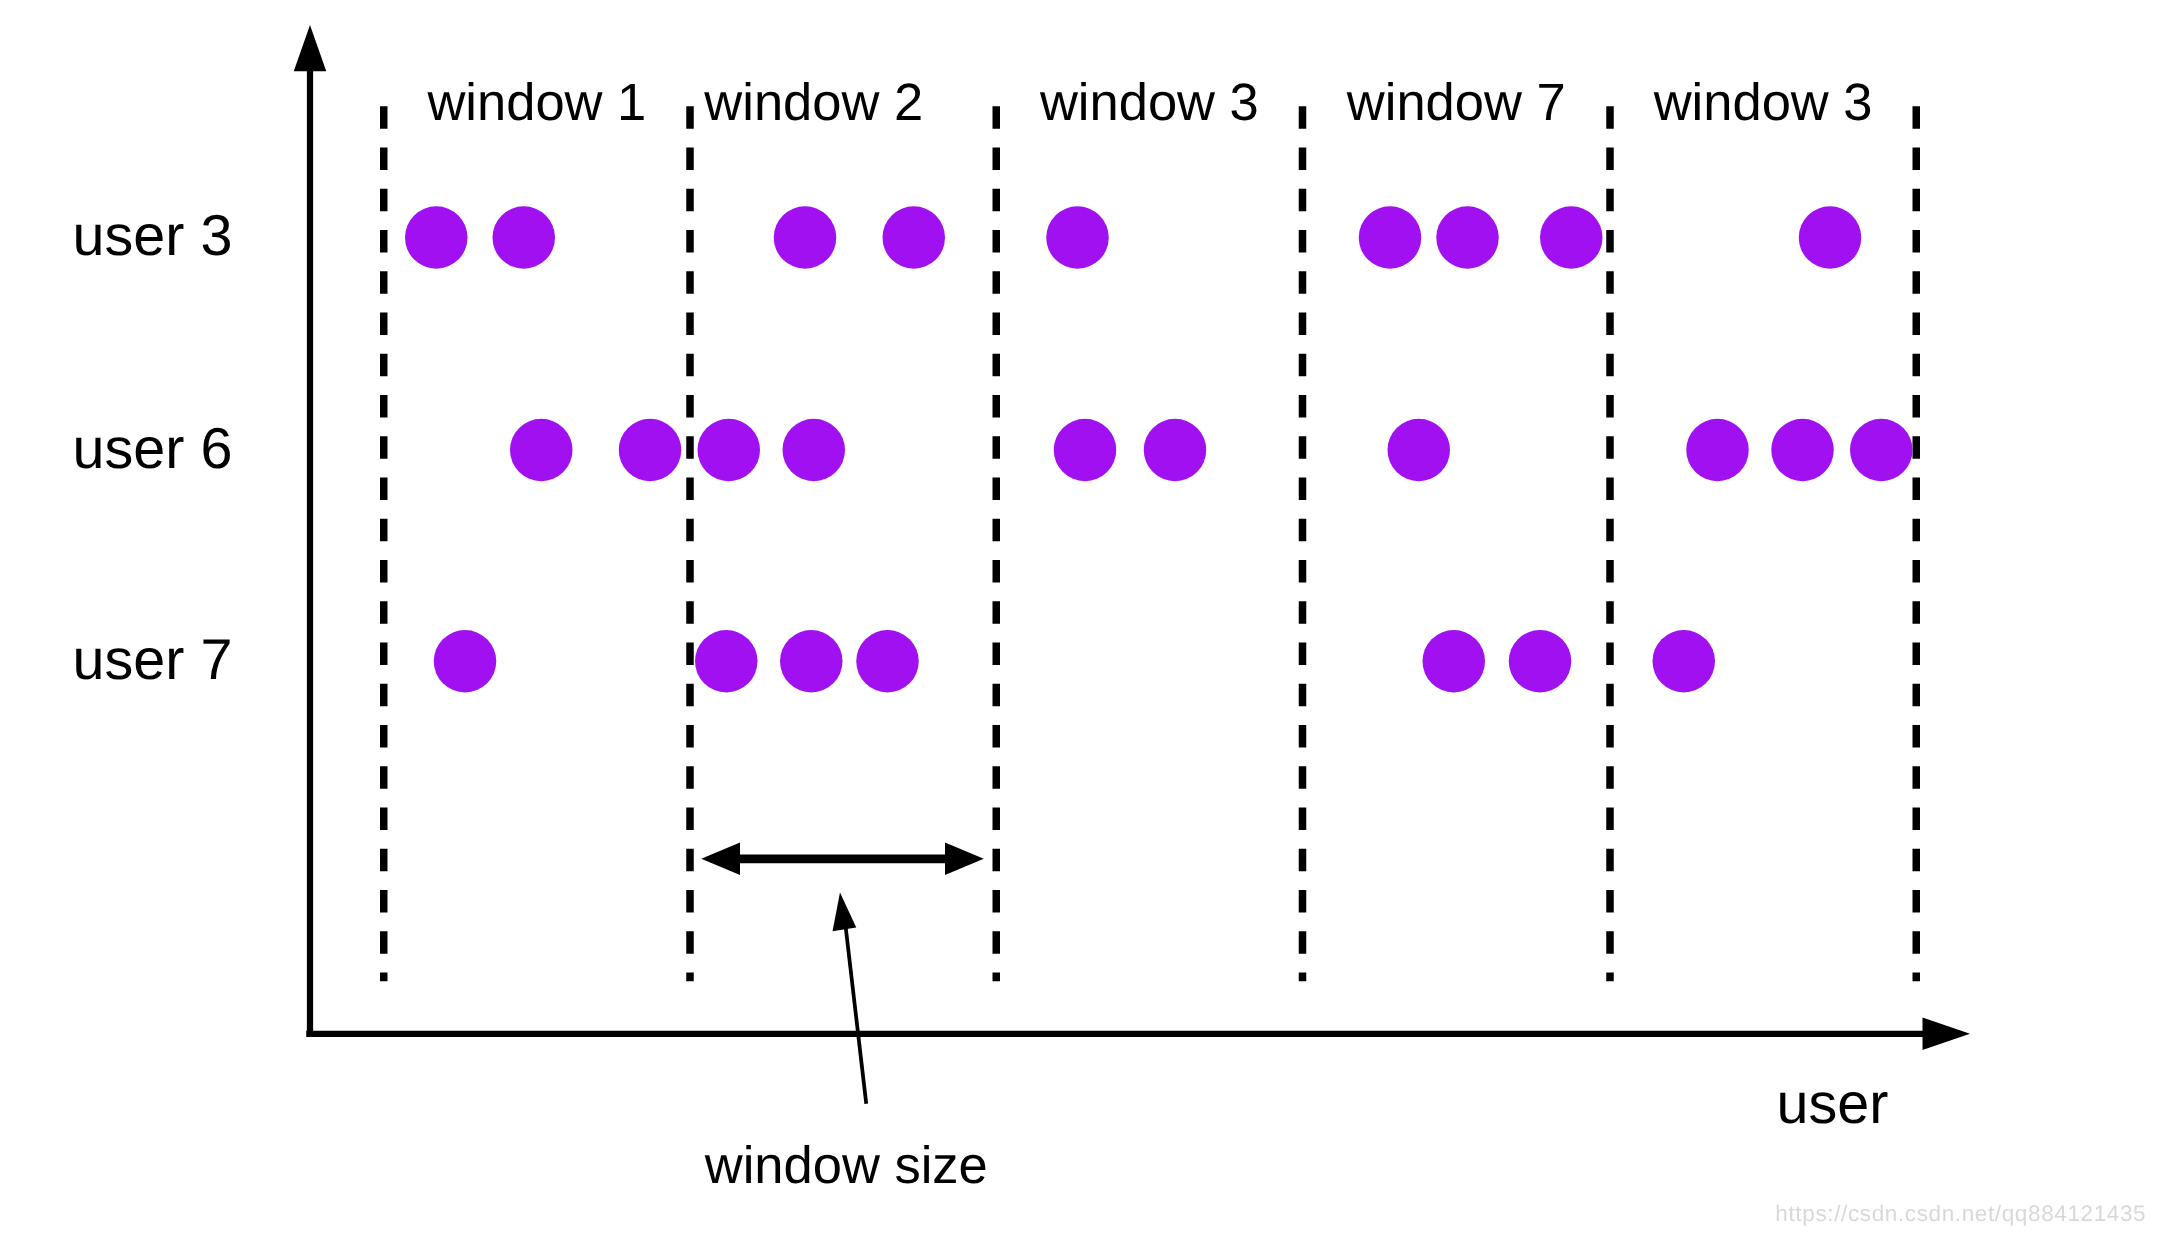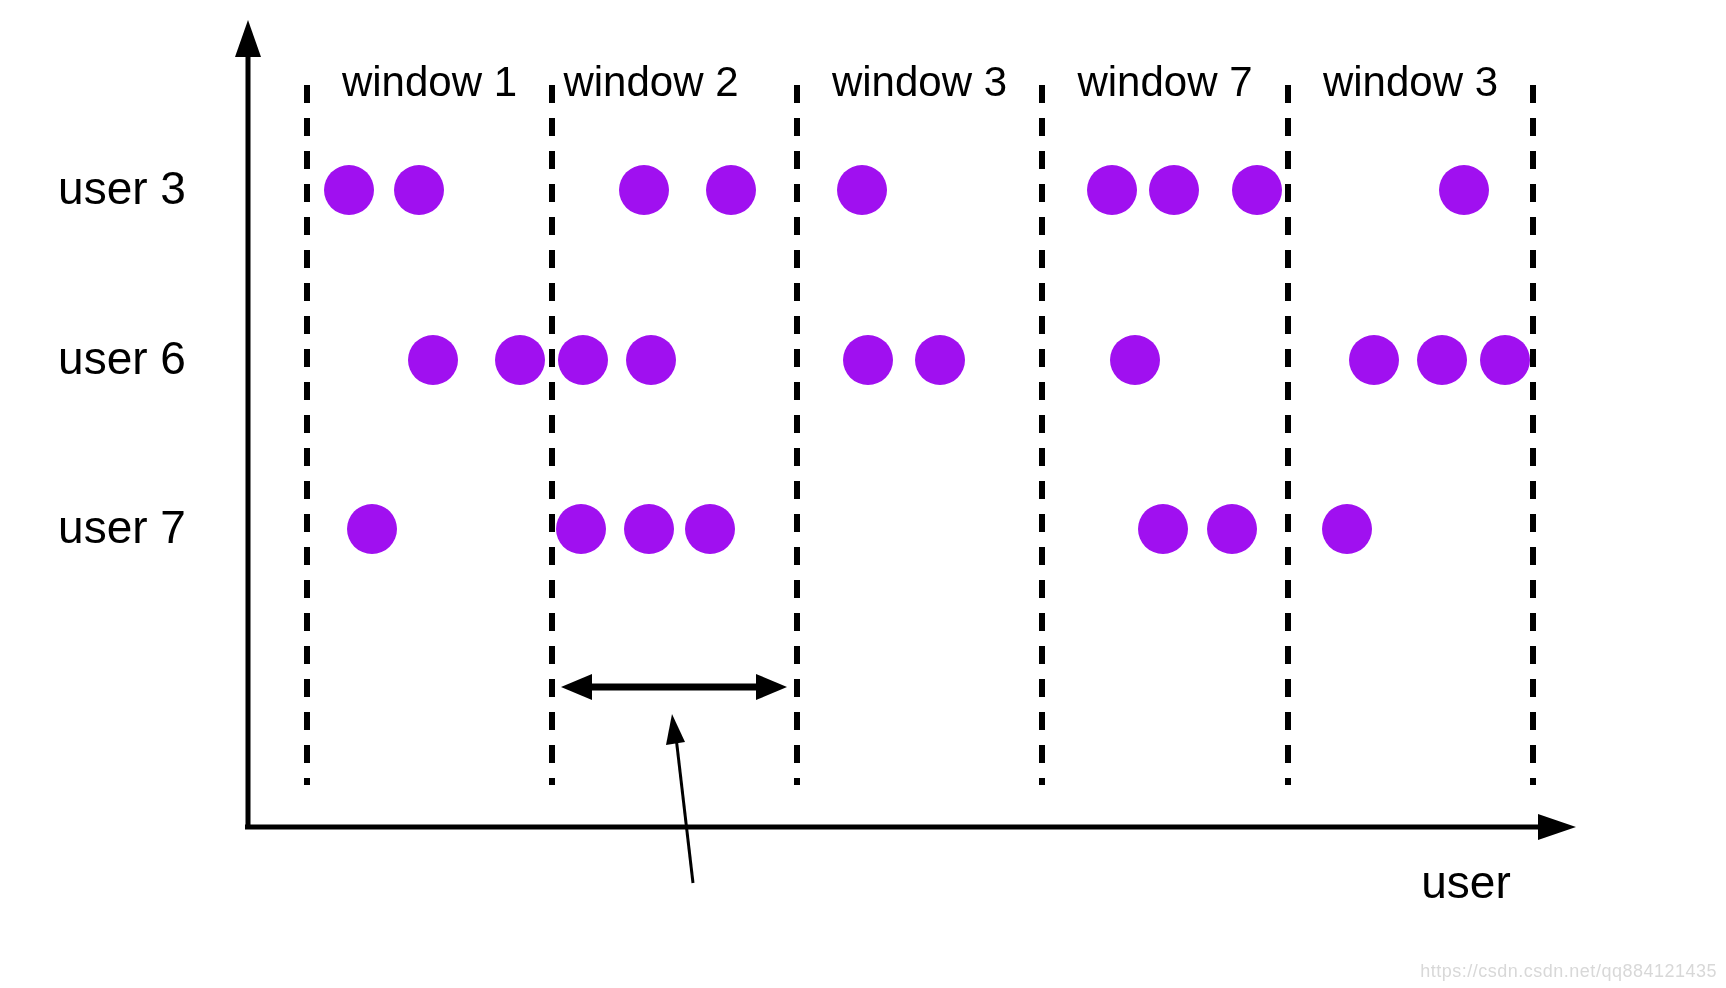--- a/index.html
+++ b/index.html
@@ -105,15 +105,16 @@
       <div class="lbl window-label" style="left: 1410.5px; top: 82px;">window 3</div>
     </div>
   <div>
       <div class="lbl user-label" style="left: 122px; top: 188px;">user 3</div>
       <div class="lbl user-label" style="left: 122px; top: 358px;">user 6</div>
       <div class="lbl user-label" style="left: 122px; top: 527px;">user 7</div>
     </div>
 
   <div class="lbl time-label" style="left:1466px; top:882px;">user</div>
 
+  <div class="lbl window-size-label" style="left:677px; top:932px;">window size</div>
 
   <div class="lbl watermark">https://csdn.csdn.net/qq884121435</div>
 </div>
 
 </body></html>

